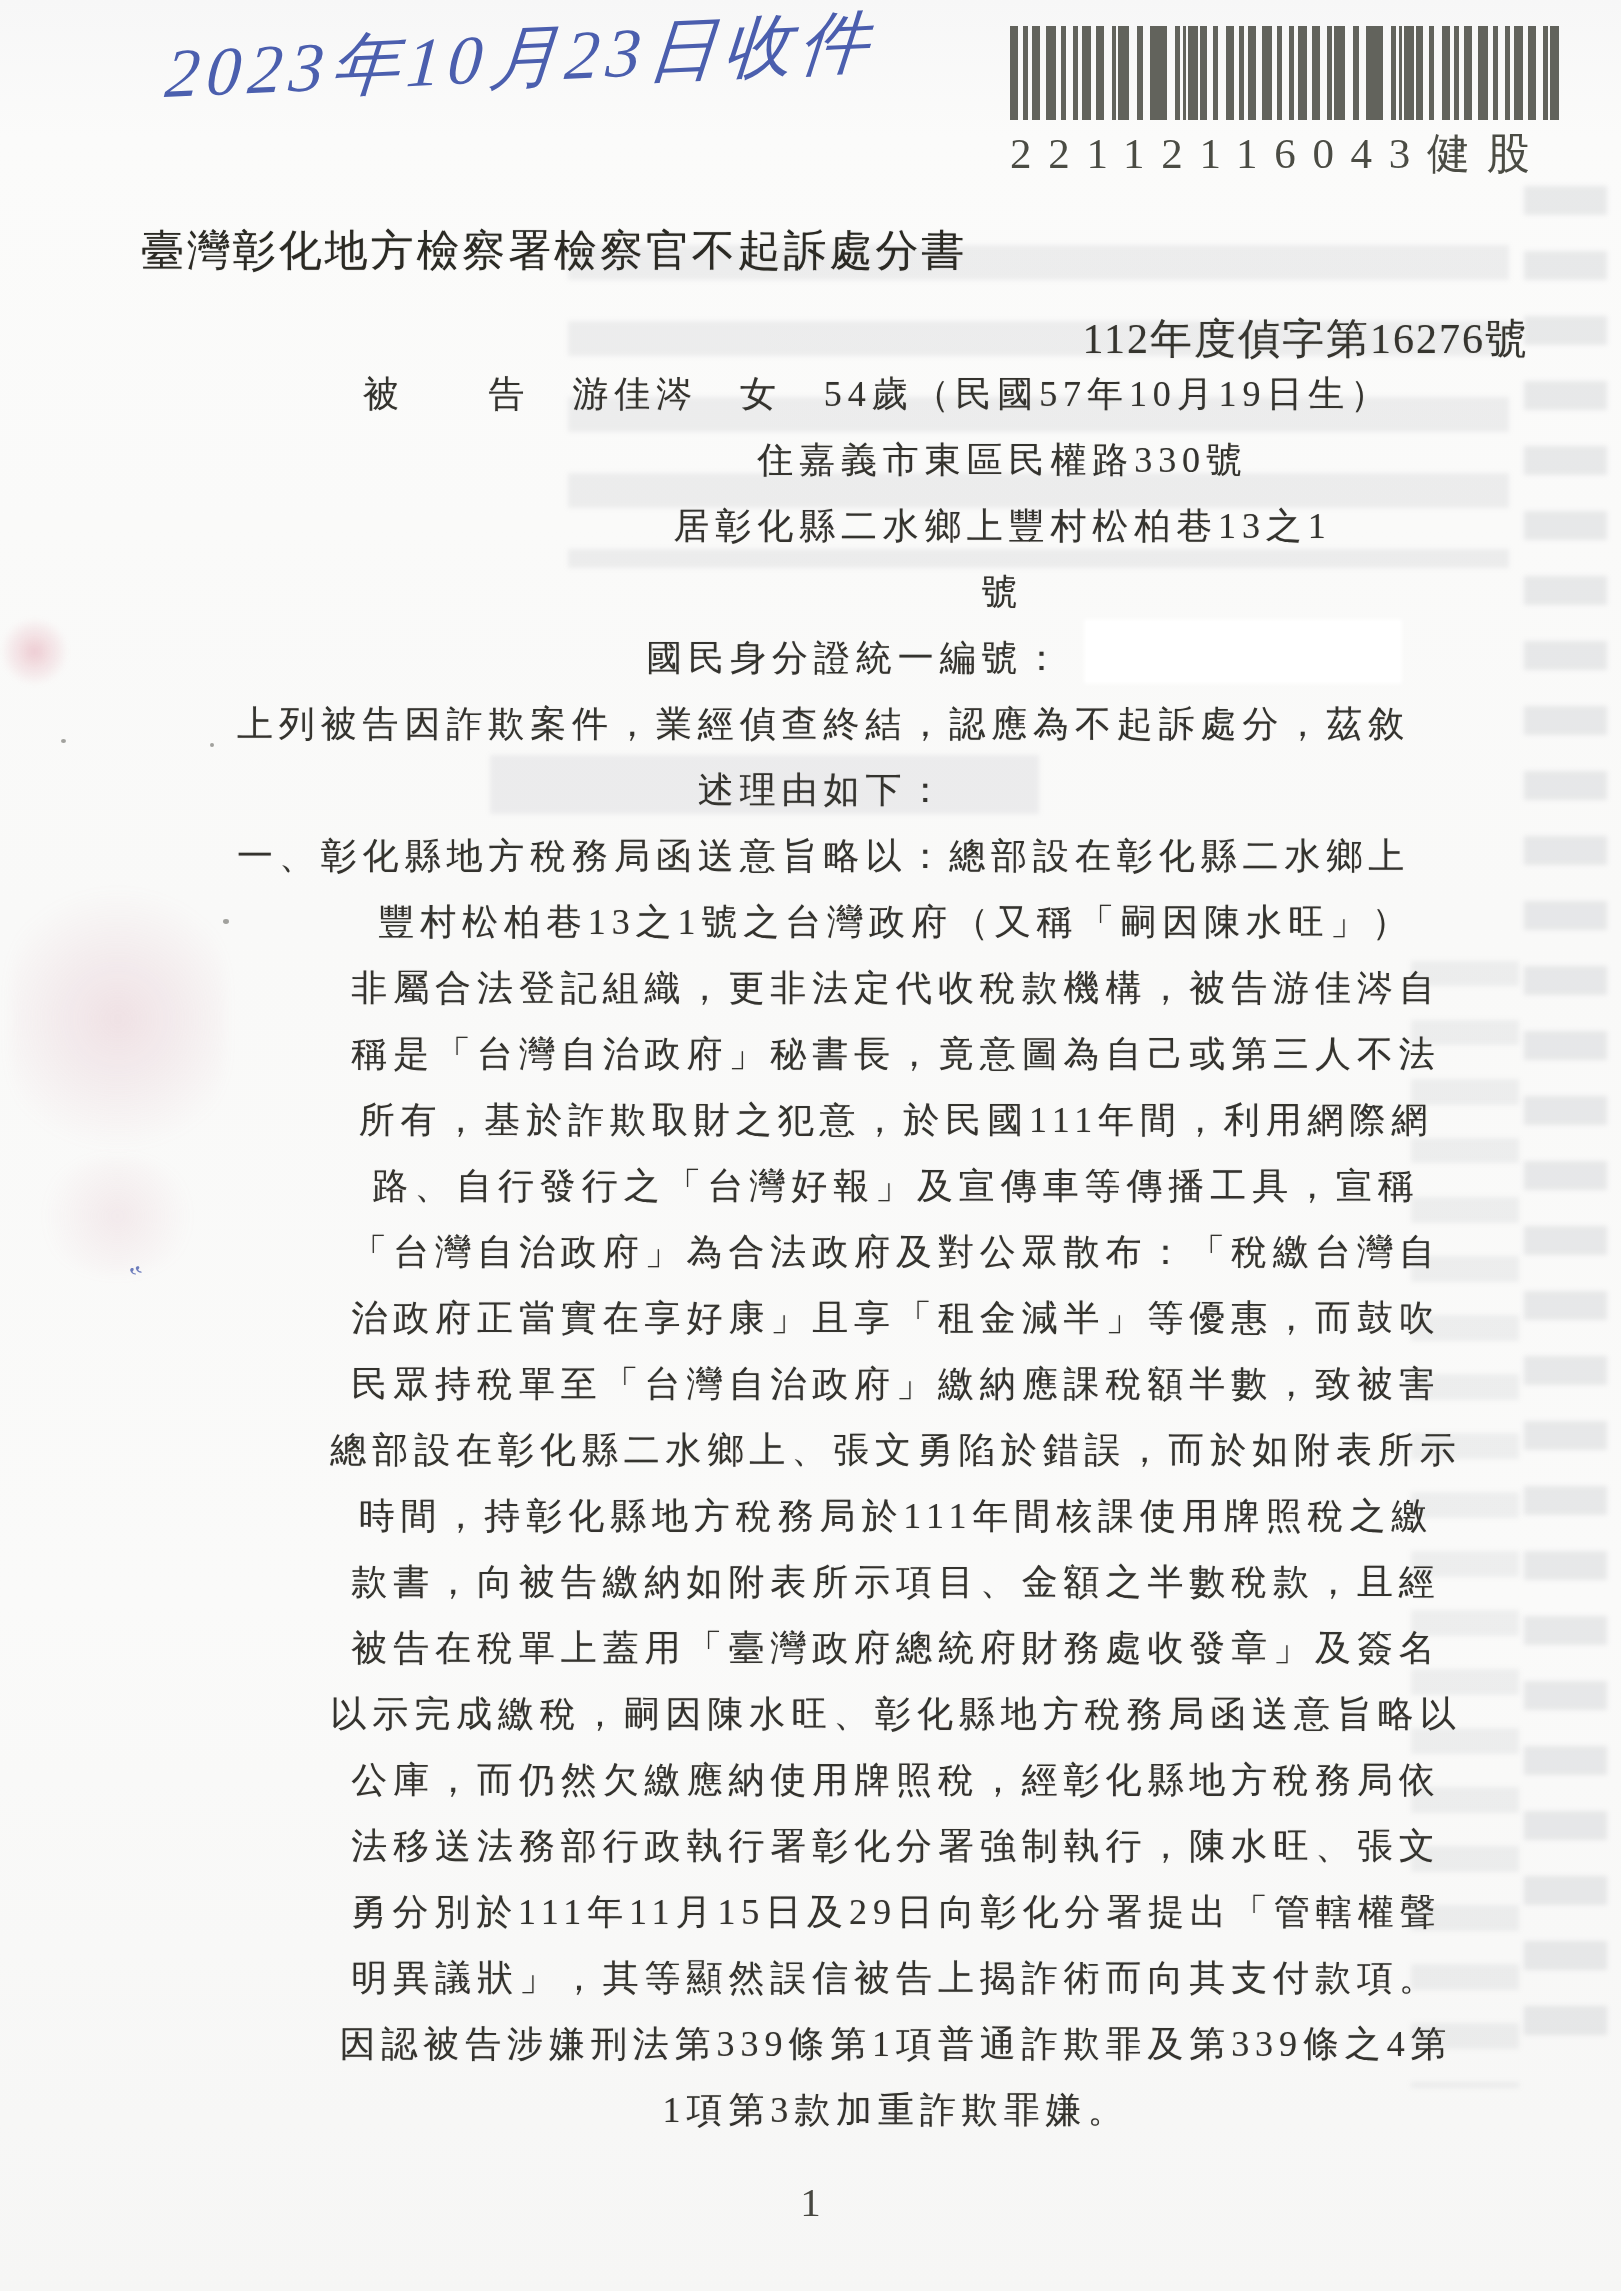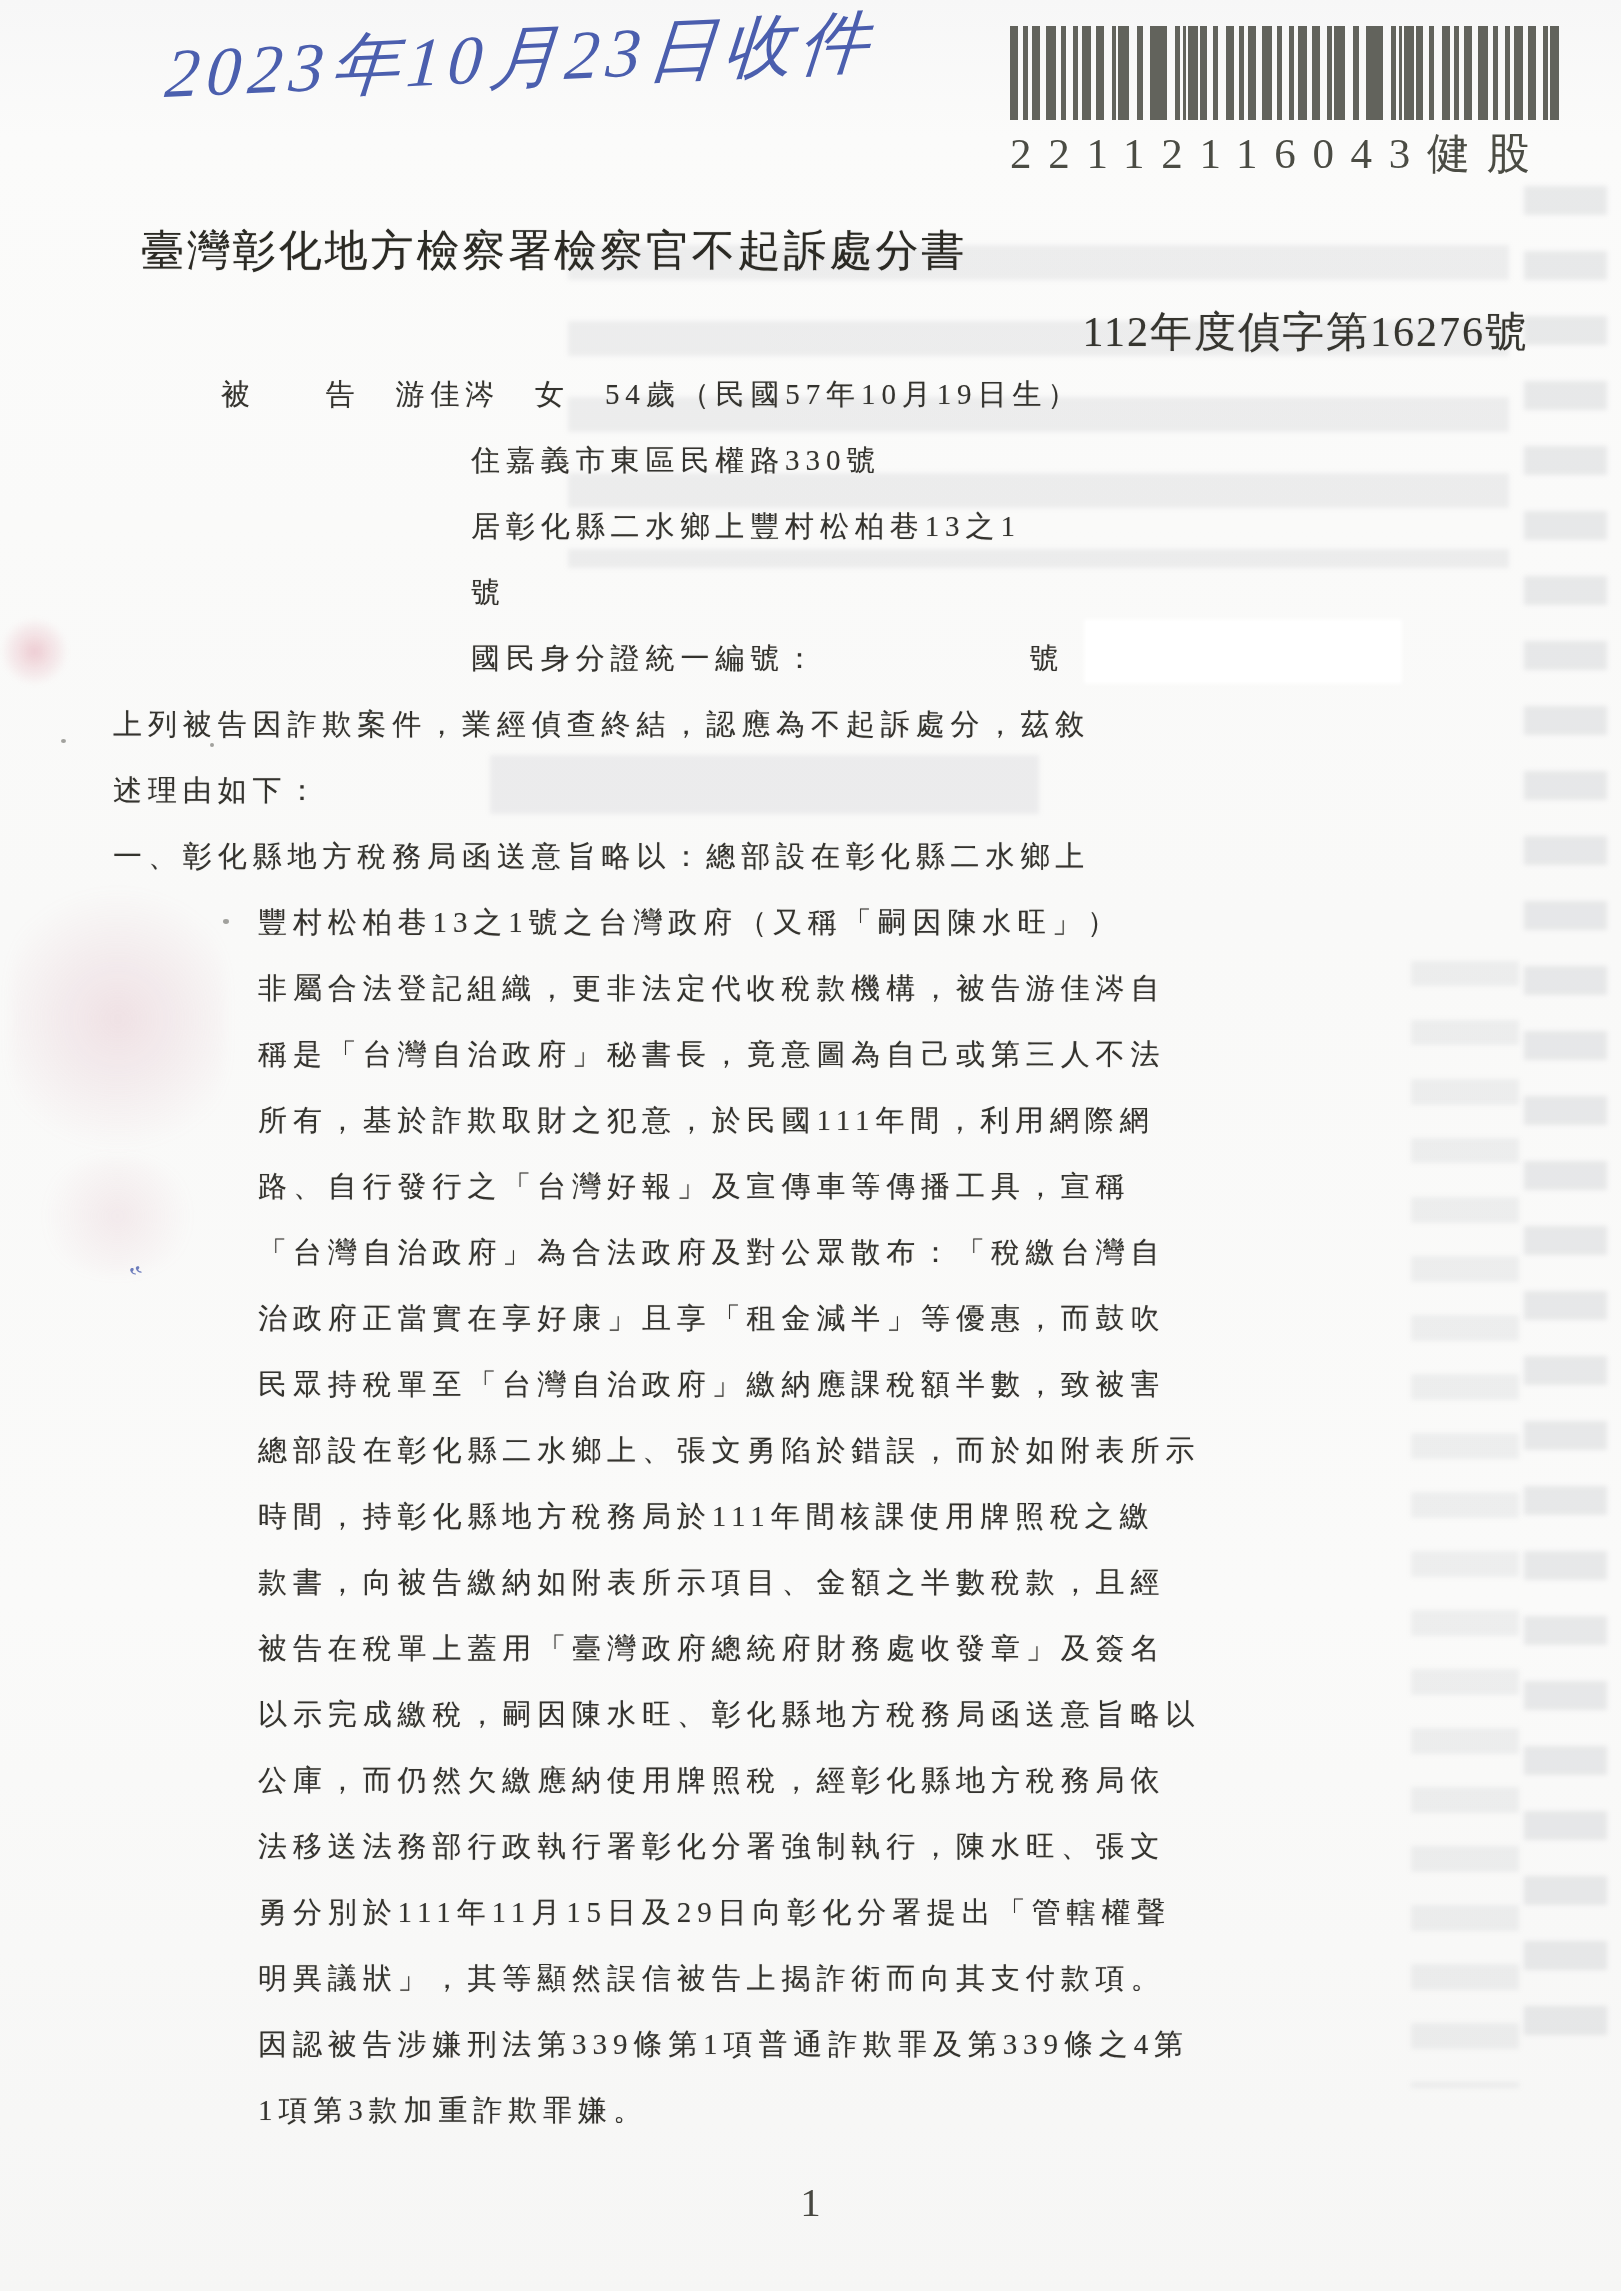--- a/index.html
+++ b/index.html
@@ -76,28 +76,29 @@
     margin-top:5.9px;font-size:43px;color:#4b4c44;letter-spacing:16.7px;white-space:nowrap;
     font-family:"Liberation Serif","DejaVu Serif",serif;
   }
   
   .doc-title{
     position:absolute;left:141px;top:222px;
     font-size:43px;font-weight:normal;color:#2b2a24;letter-spacing:2.9px;white-space:nowrap;
     text-shadow:0 0 1px rgba(43,42,36,.45);
   }
   .case-number{
-    position:absolute;right:92px;top:304px;
+    position:absolute;right:92px;top:311px;
     font-size:42px;color:#36352f;letter-spacing:2px;white-space:nowrap;
     text-shadow:0 0 1px rgba(50,50,45,.35);
   }
   .doc-body{
     position:absolute;left:113px;top:361px;width:1421px;
-    font-size:29px;line-height:66px;letter-spacing:5.9px;color:#34332e;
+    font-size:36px;line-height:66px;letter-spacing:5.9px;color:#34332e;
     text-shadow:0 0 1px rgba(52,51,46,.30);
+    text-align:center;
   }
   .doc-body .line{white-space:nowrap;height:66px;}
   .doc-body .line.def{padding-left:108px;}
   .doc-body .line.addr{padding-left:358px;}
   .doc-body .line.hang{padding-left:145px;}
   .redaction-box{
     position:absolute;left:1086px;top:621px;width:314px;height:61px;
     background:#ffffff;box-shadow:0 0 3.9px 2px rgba(255,255,255,.9);
   }
   .page-number{

